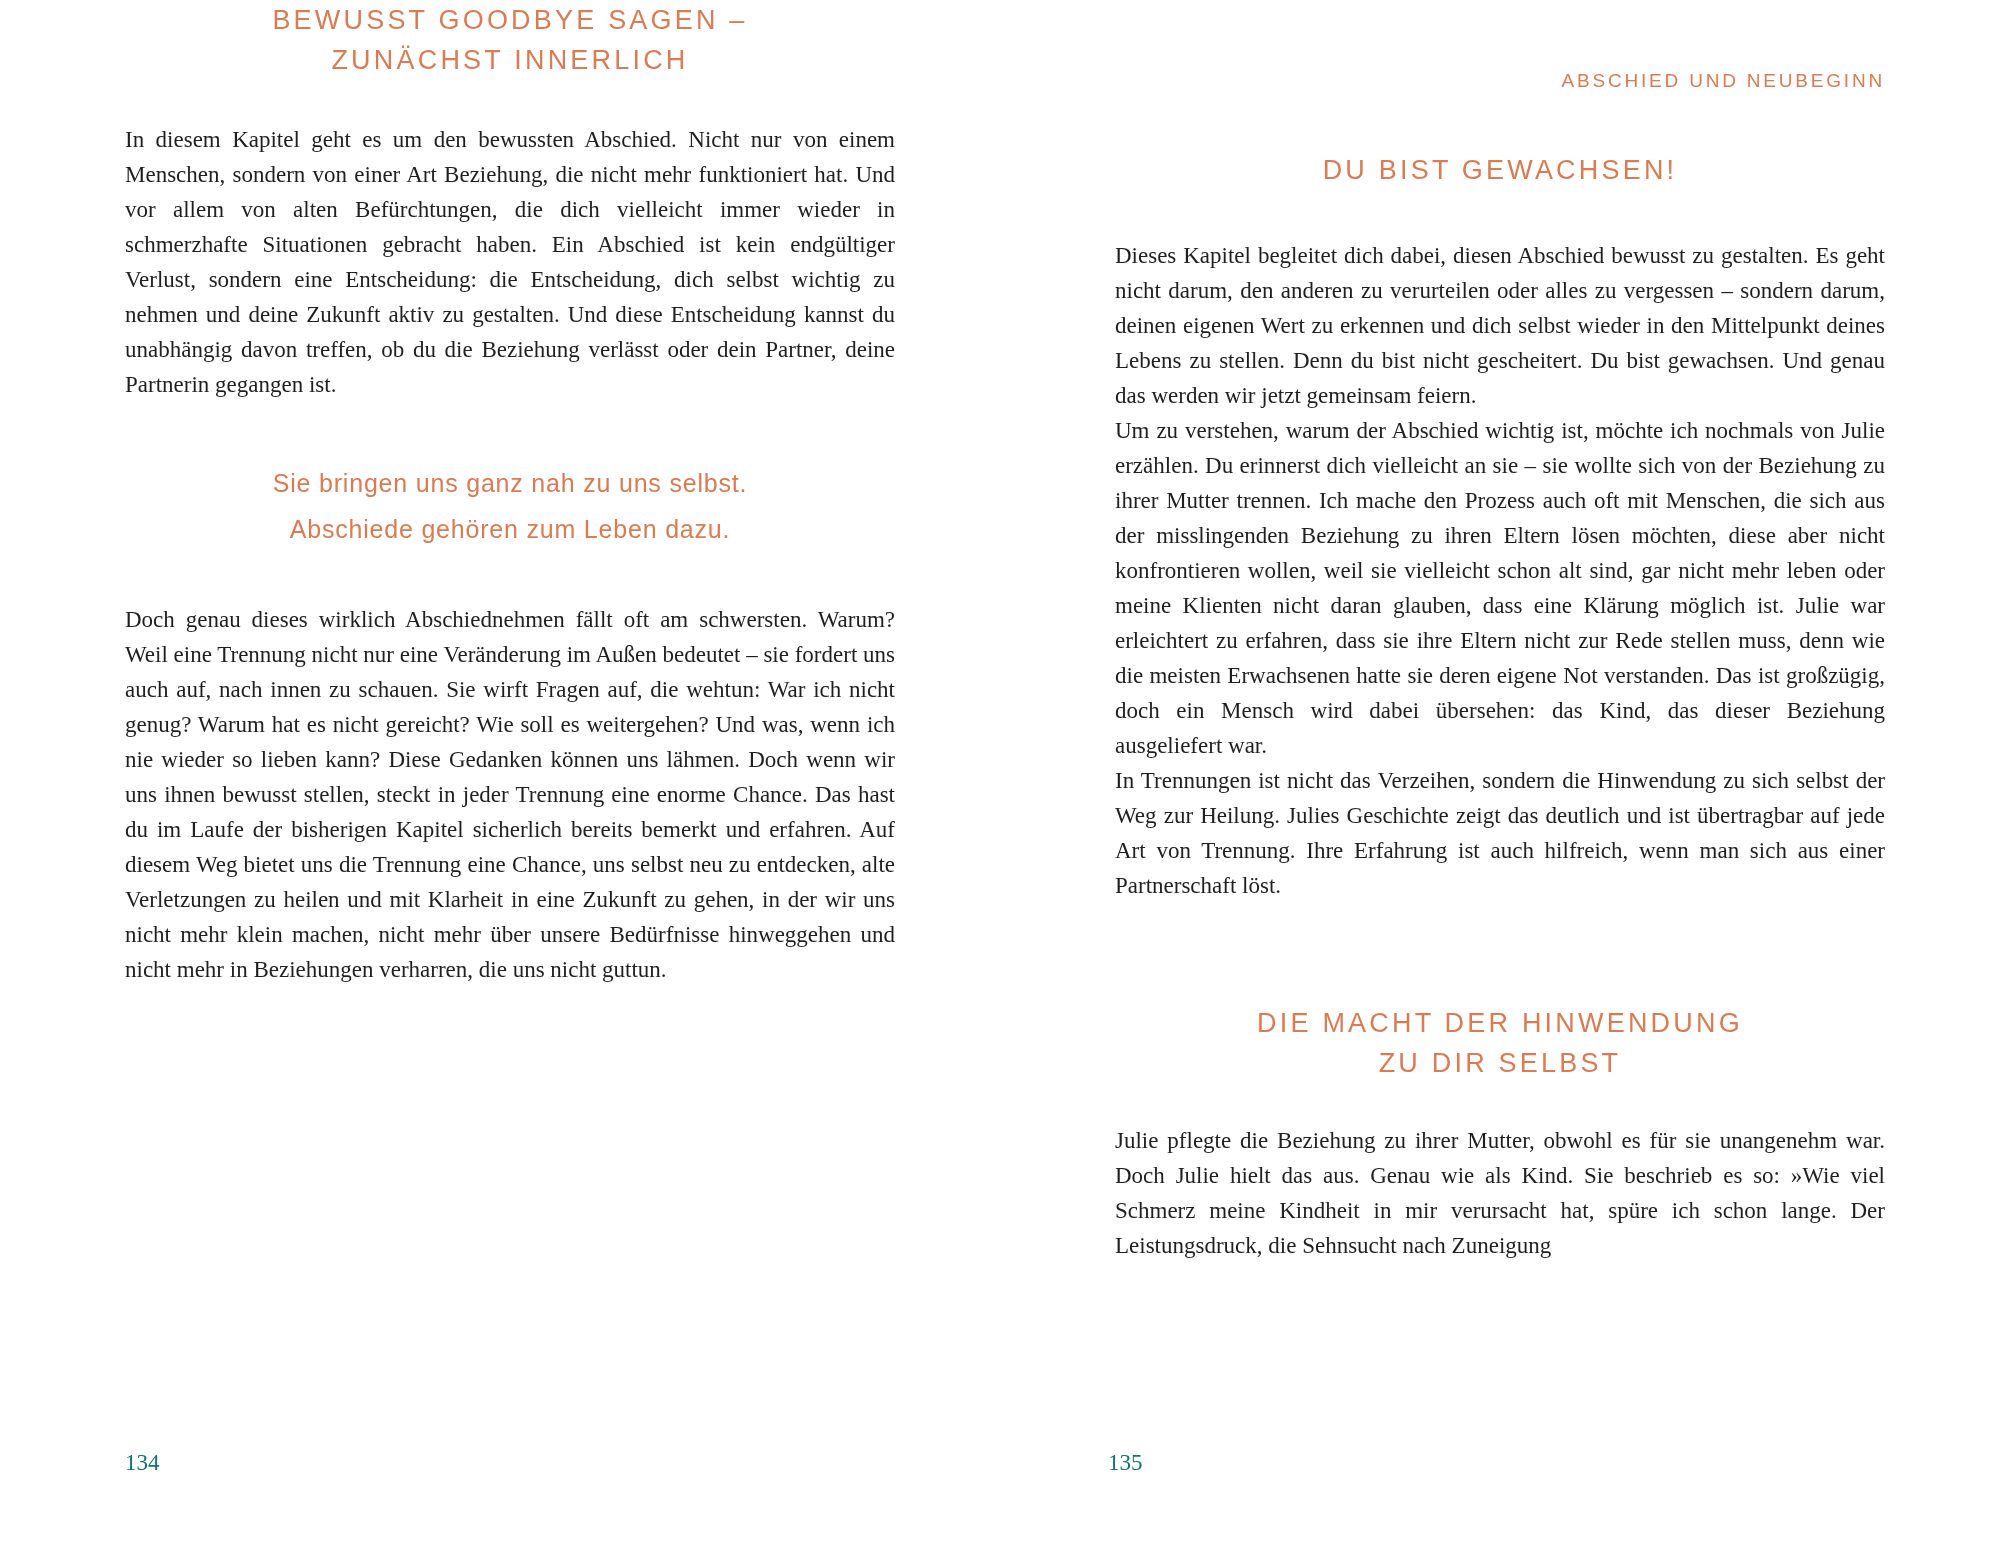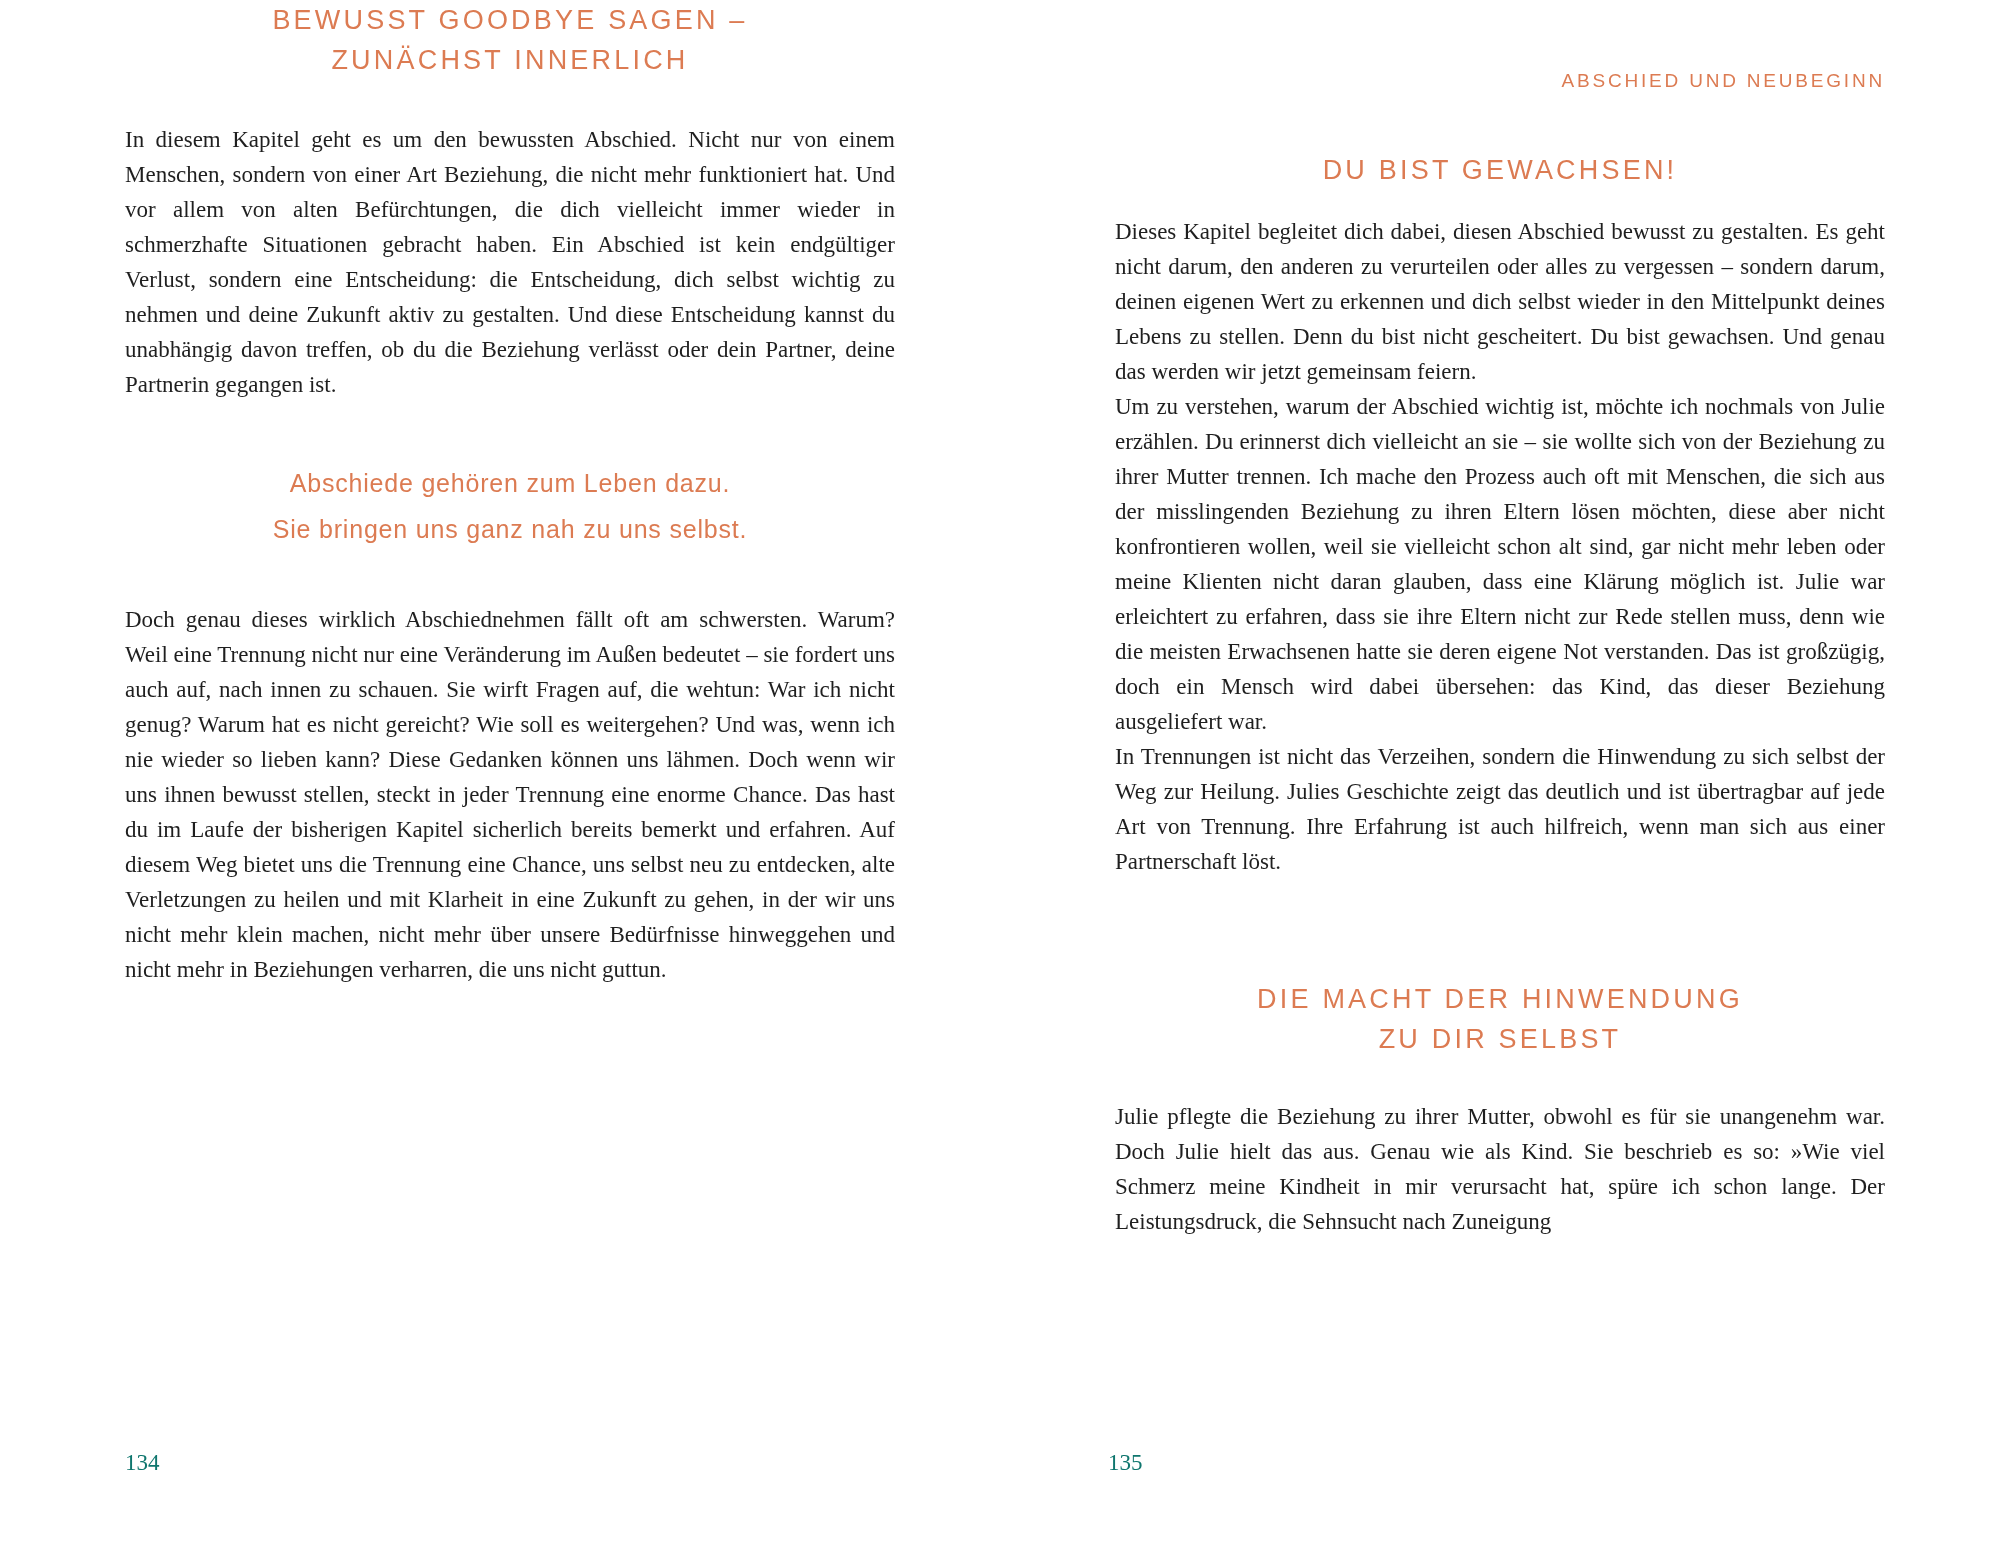--- a/index.html
+++ b/index.html
@@ -71,21 +71,21 @@
   }
   .body-para {
     margin: 0;
     font-size: 23px;
     line-height: 35px;
     text-align: justify;
     hyphens: auto;
     -webkit-hyphens: auto;
   }
   .page-right .first-para {
-    margin-top: 24px;
+    margin-top: 48px;
   }
   .page-right .after-sub {
     margin-top: 40px;
   }
   .pullquote {
     margin-top: 58px;
     margin-bottom: 50px;
     font-family: "Liberation Sans", sans-serif;
     font-size: 25px;
     letter-spacing: 0.8px;
@@ -112,22 +112,22 @@
 <div class="spread">
 
   <section class="page page-left">
     <div class="content">
       <h2 class="heading">
         <span class="hline">BEWUSST GOODBYE SAGEN –</span>
         <span class="hline">ZUNÄCHST INNERLICH</span>
       </h2>
       <p class="body-para" lang="de">In diesem Kapitel geht es um den bewussten Abschied. Nicht nur von einem Menschen, sondern von einer Art Beziehung, die nicht mehr funktioniert hat. Und vor allem von alten Befürchtungen, die dich vielleicht immer wieder in schmerzhafte Situationen gebracht haben. Ein Abschied ist kein endgültiger Verlust, sondern eine Entscheidung: die Entscheidung, dich selbst wichtig zu nehmen und deine Zukunft aktiv zu gestalten. Und diese Entscheidung kannst du unabhängig davon treffen, ob du die Beziehung verlässt oder dein Partner, deine Partnerin gegangen ist.</p>
       <div class="pullquote">
+        <span class="qline">Sie bringen uns ganz nah zu uns selbst.</span>
         <span class="qline">Abschiede gehören zum Leben dazu.</span>
-        <span class="qline">Sie bringen uns ganz nah zu uns selbst.</span>
       </div>
       <p class="body-para" lang="de">Doch genau dieses wirklich Abschiednehmen fällt oft am schwersten. Warum? Weil eine Trennung nicht nur eine Veränderung im Außen bedeutet – sie fordert uns auch auf, nach innen zu schauen. Sie wirft Fragen auf, die wehtun: War ich nicht genug? Warum hat es nicht gereicht? Wie soll es weitergehen? Und was, wenn ich nie wieder so lieben kann? Diese Gedanken können uns lähmen. Doch wenn wir uns ihnen bewusst stellen, steckt in jeder Trennung eine enorme Chance. Das hast du im Laufe der bisherigen Kapitel sicherlich bereits bemerkt und erfahren. Auf diesem Weg bietet uns die Trennung eine Chance, uns selbst neu zu entdecken, alte Verletzungen zu heilen und mit Klarheit in eine Zukunft zu gehen, in der wir uns nicht mehr klein machen, nicht mehr über unsere Bedürfnisse hinweggehen und nicht mehr in Beziehungen verharren, die uns nicht guttun.</p>
     </div>
     <div class="page-number">134</div>
   </section>
 
   <section class="page page-right">
     <div class="content">
       <div class="running-header">ABSCHIED UND NEUBEGINN</div>
       <h2 class="heading chapter-heading">DU BIST GEWACHSEN!</h2>

